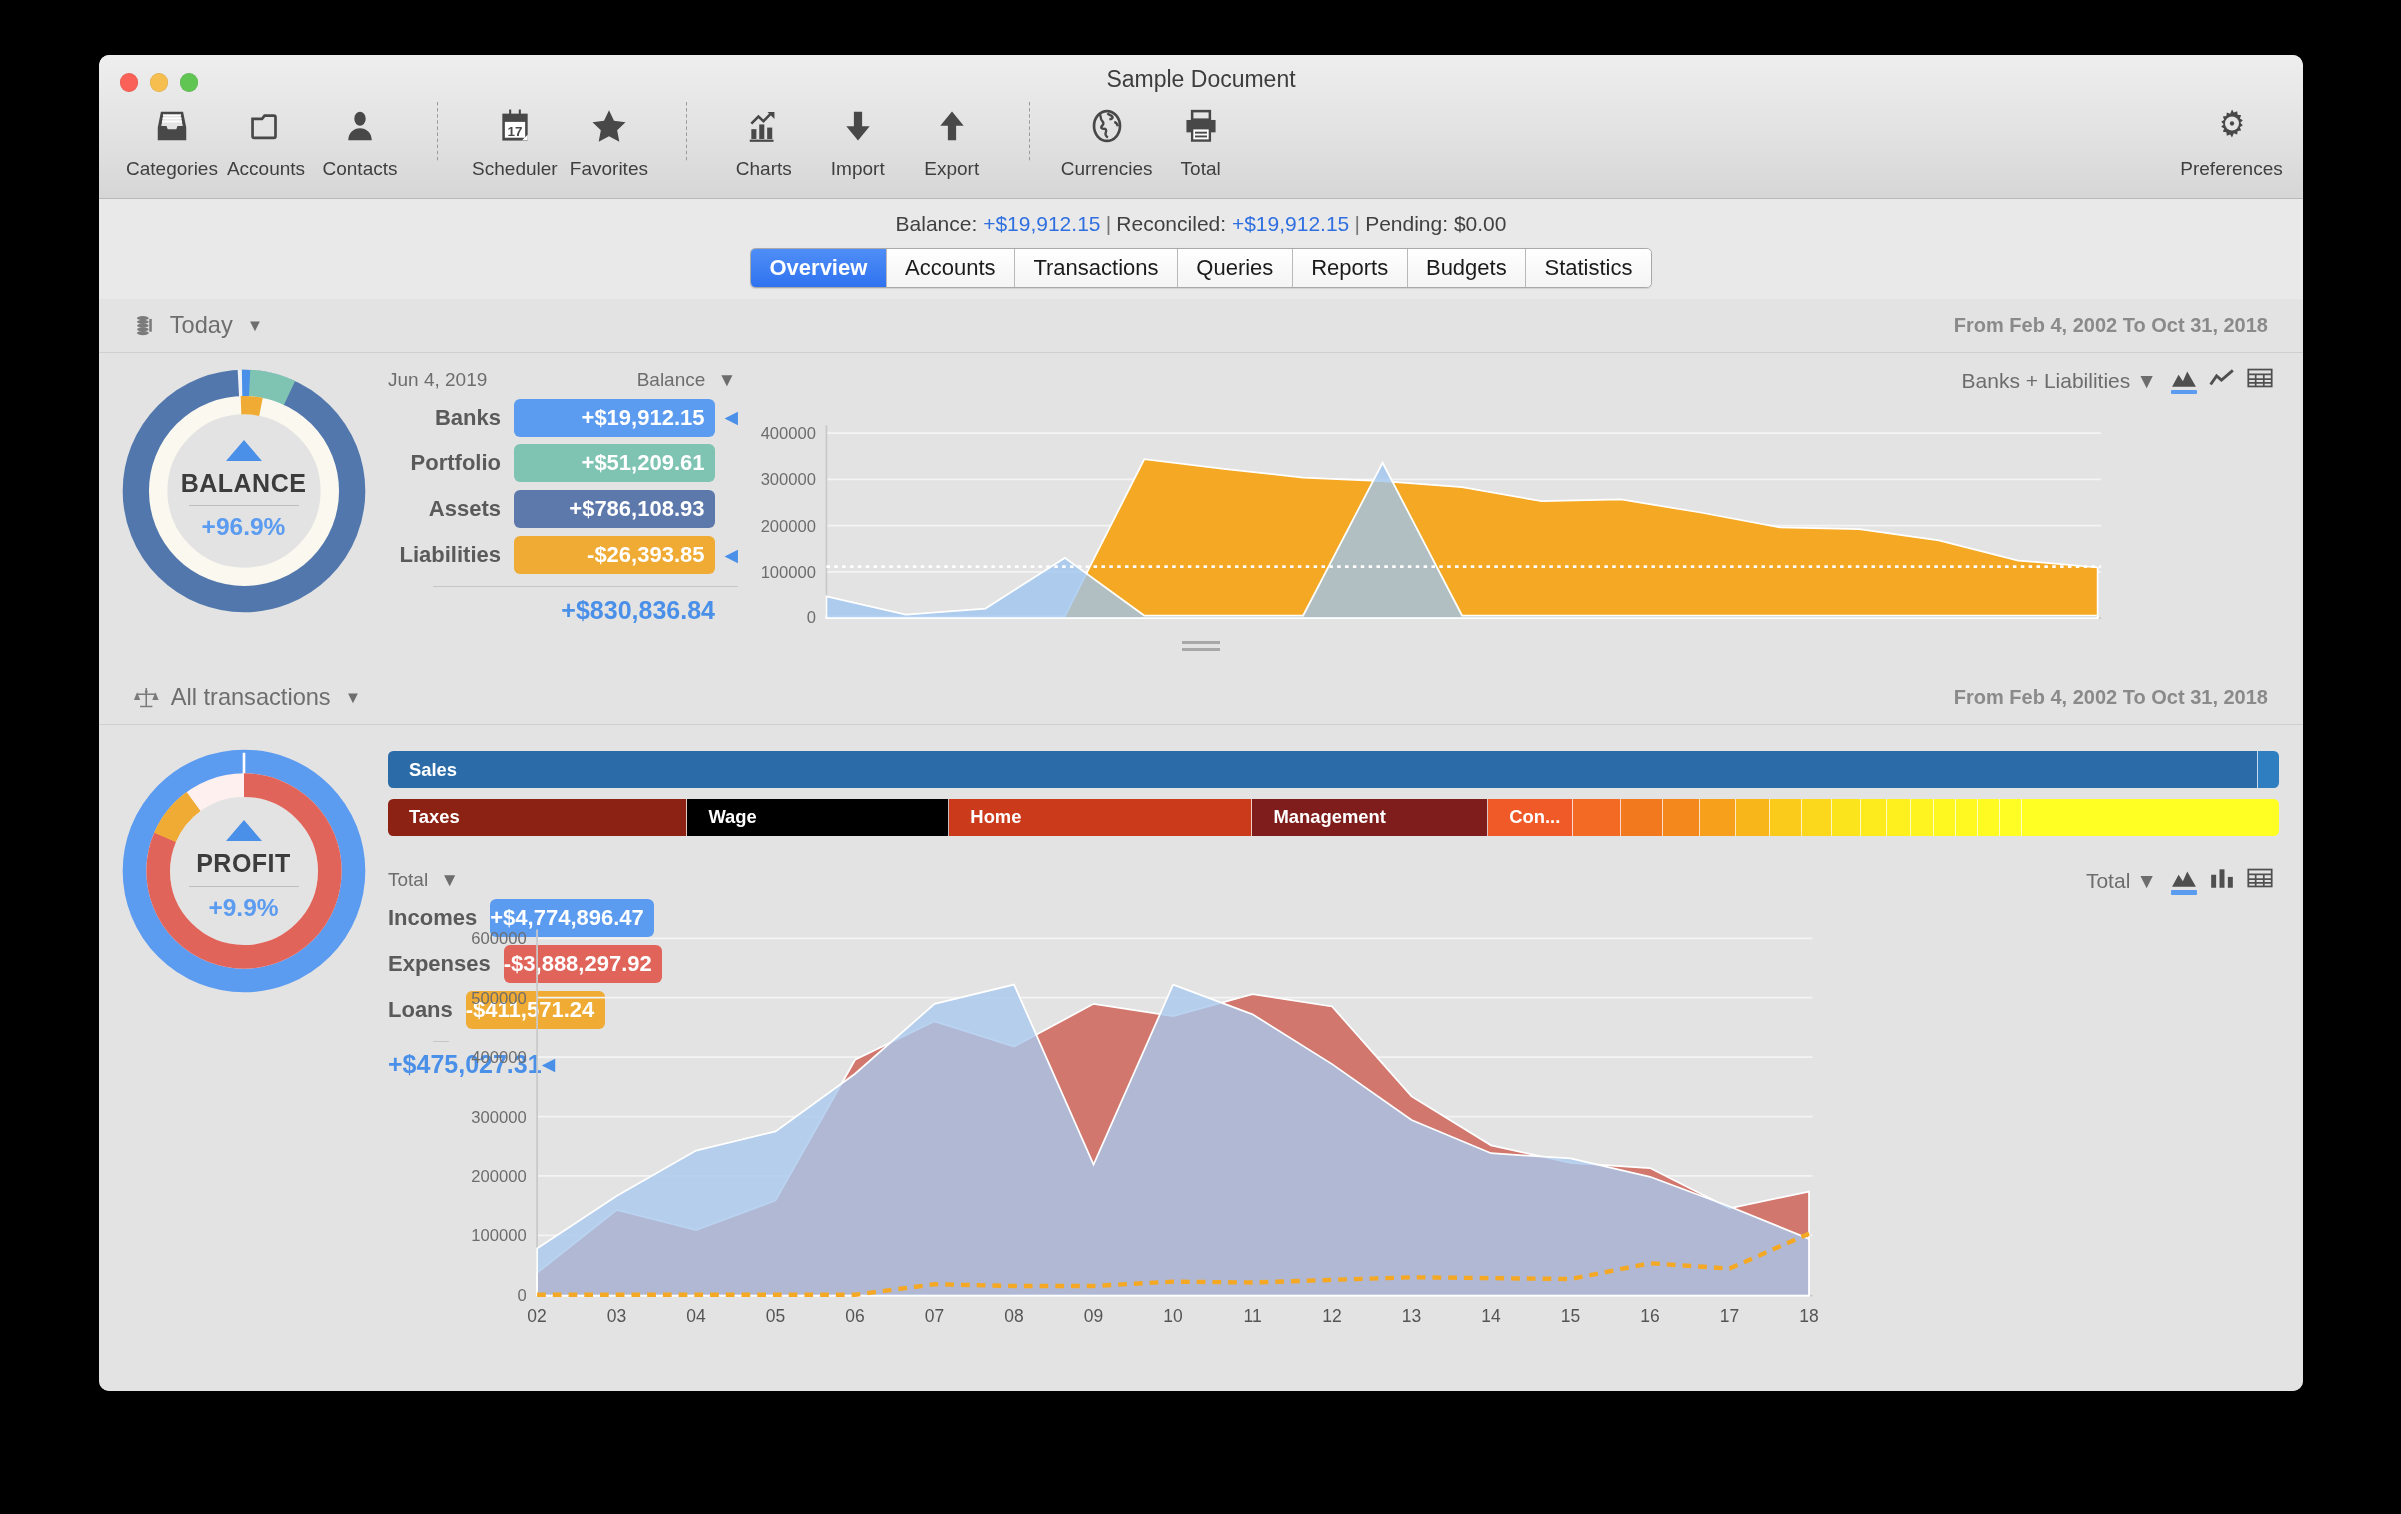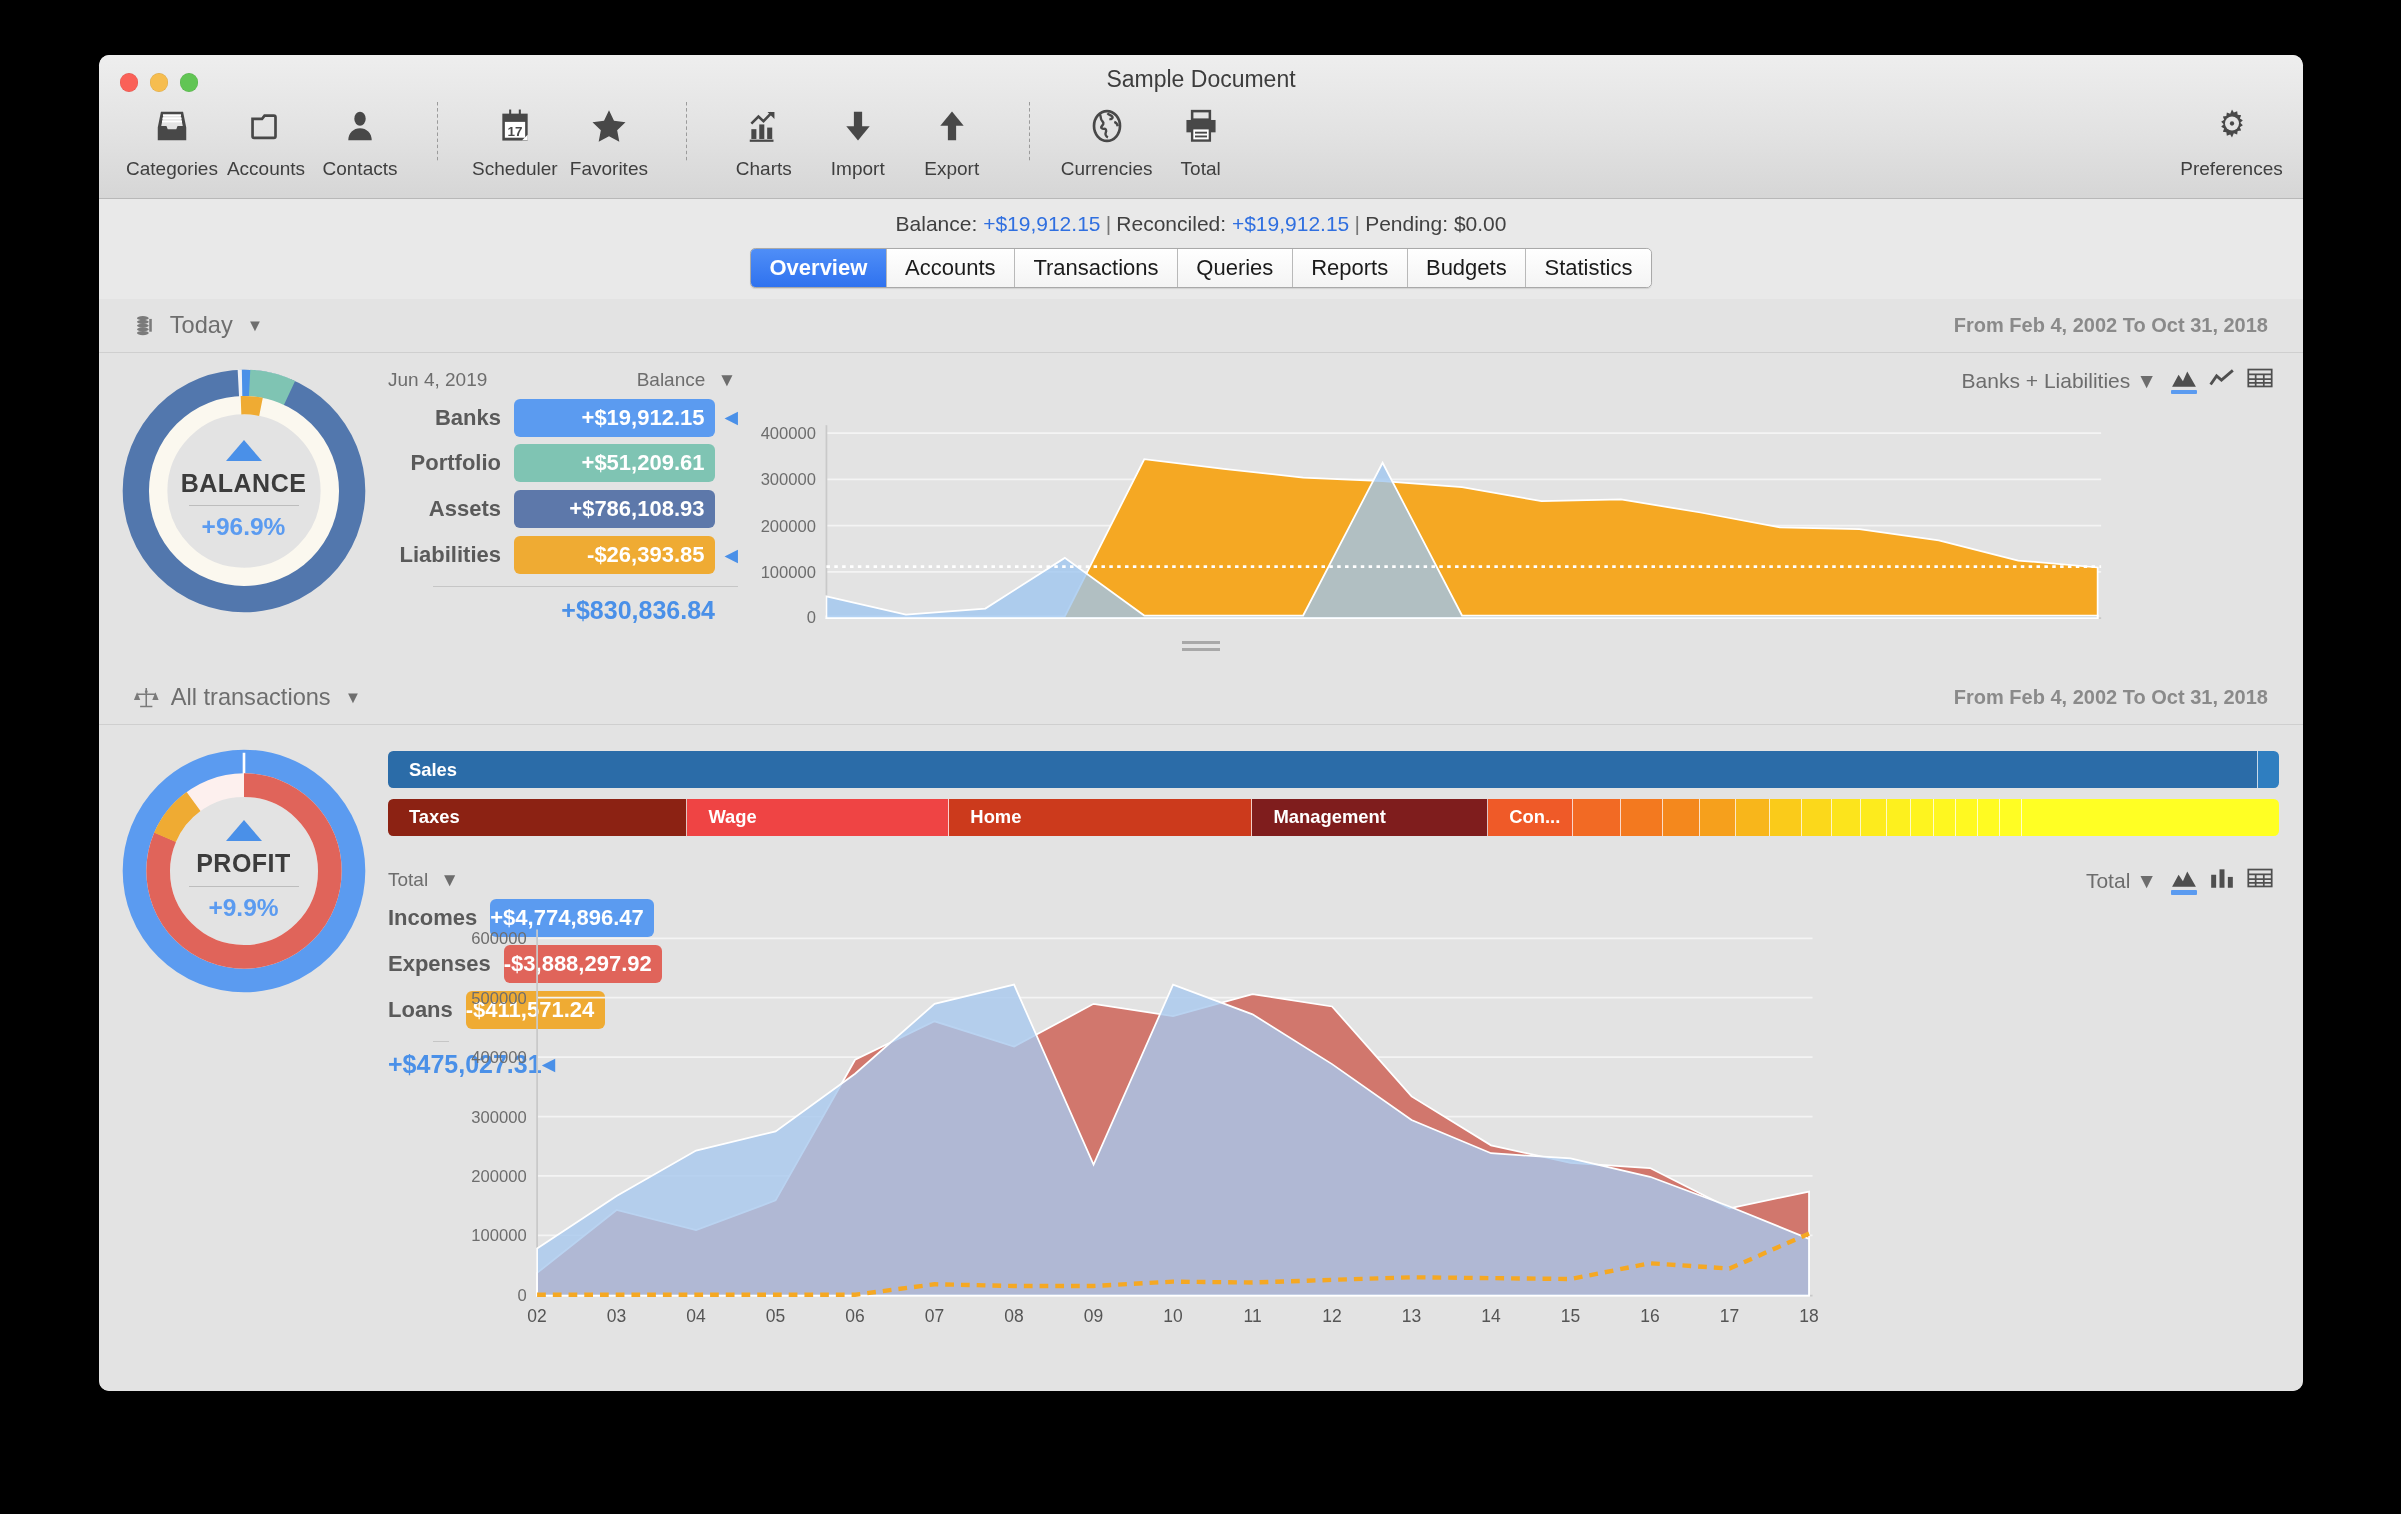--- a/index.html
+++ b/index.html
@@ -524,21 +524,21 @@
 
         <div style="flex:1;display:flex;flex-direction:column;">
 
           <div class="catbars">
             <div class="catrow">
               <div class="catcell" style="background:#2b6ca8;width:99.3%">Sales</div>
               <div class="catcell" style="background:#2f7ec0;width:0.7%"></div>
             </div>
             <div class="catrow">
               <div class="catcell" style="background:#8c2213;width:16.0%">Taxes</div>
-              <div class="catcell" style="background:#ef4444;width:14.0%">Wage</div>
+              <div class="catcell" style="background:#000000;width:14.0%">Wage</div>
               <div class="catcell" style="background:#cc3a1c;width:16.2%">Home</div>
               <div class="catcell" style="background:#7f1d1d;width:12.6%">Management</div>
               <div class="catcell" style="background:#ef5a28;width:4.5%">Con...</div>
               <div class="catcell" style="background:#f26a24;width:2.6%"></div>
               <div class="catcell" style="background:#f3791f;width:2.2%"></div>
               <div class="catcell" style="background:#f4881d;width:2.0%"></div>
               <div class="catcell" style="background:#f6a01c;width:1.9%"></div>
               <div class="catcell" style="background:#f8b61b;width:1.8%"></div>
               <div class="catcell" style="background:#facb1a;width:1.7%"></div>
               <div class="catcell" style="background:#fbd81b;width:1.6%"></div>

